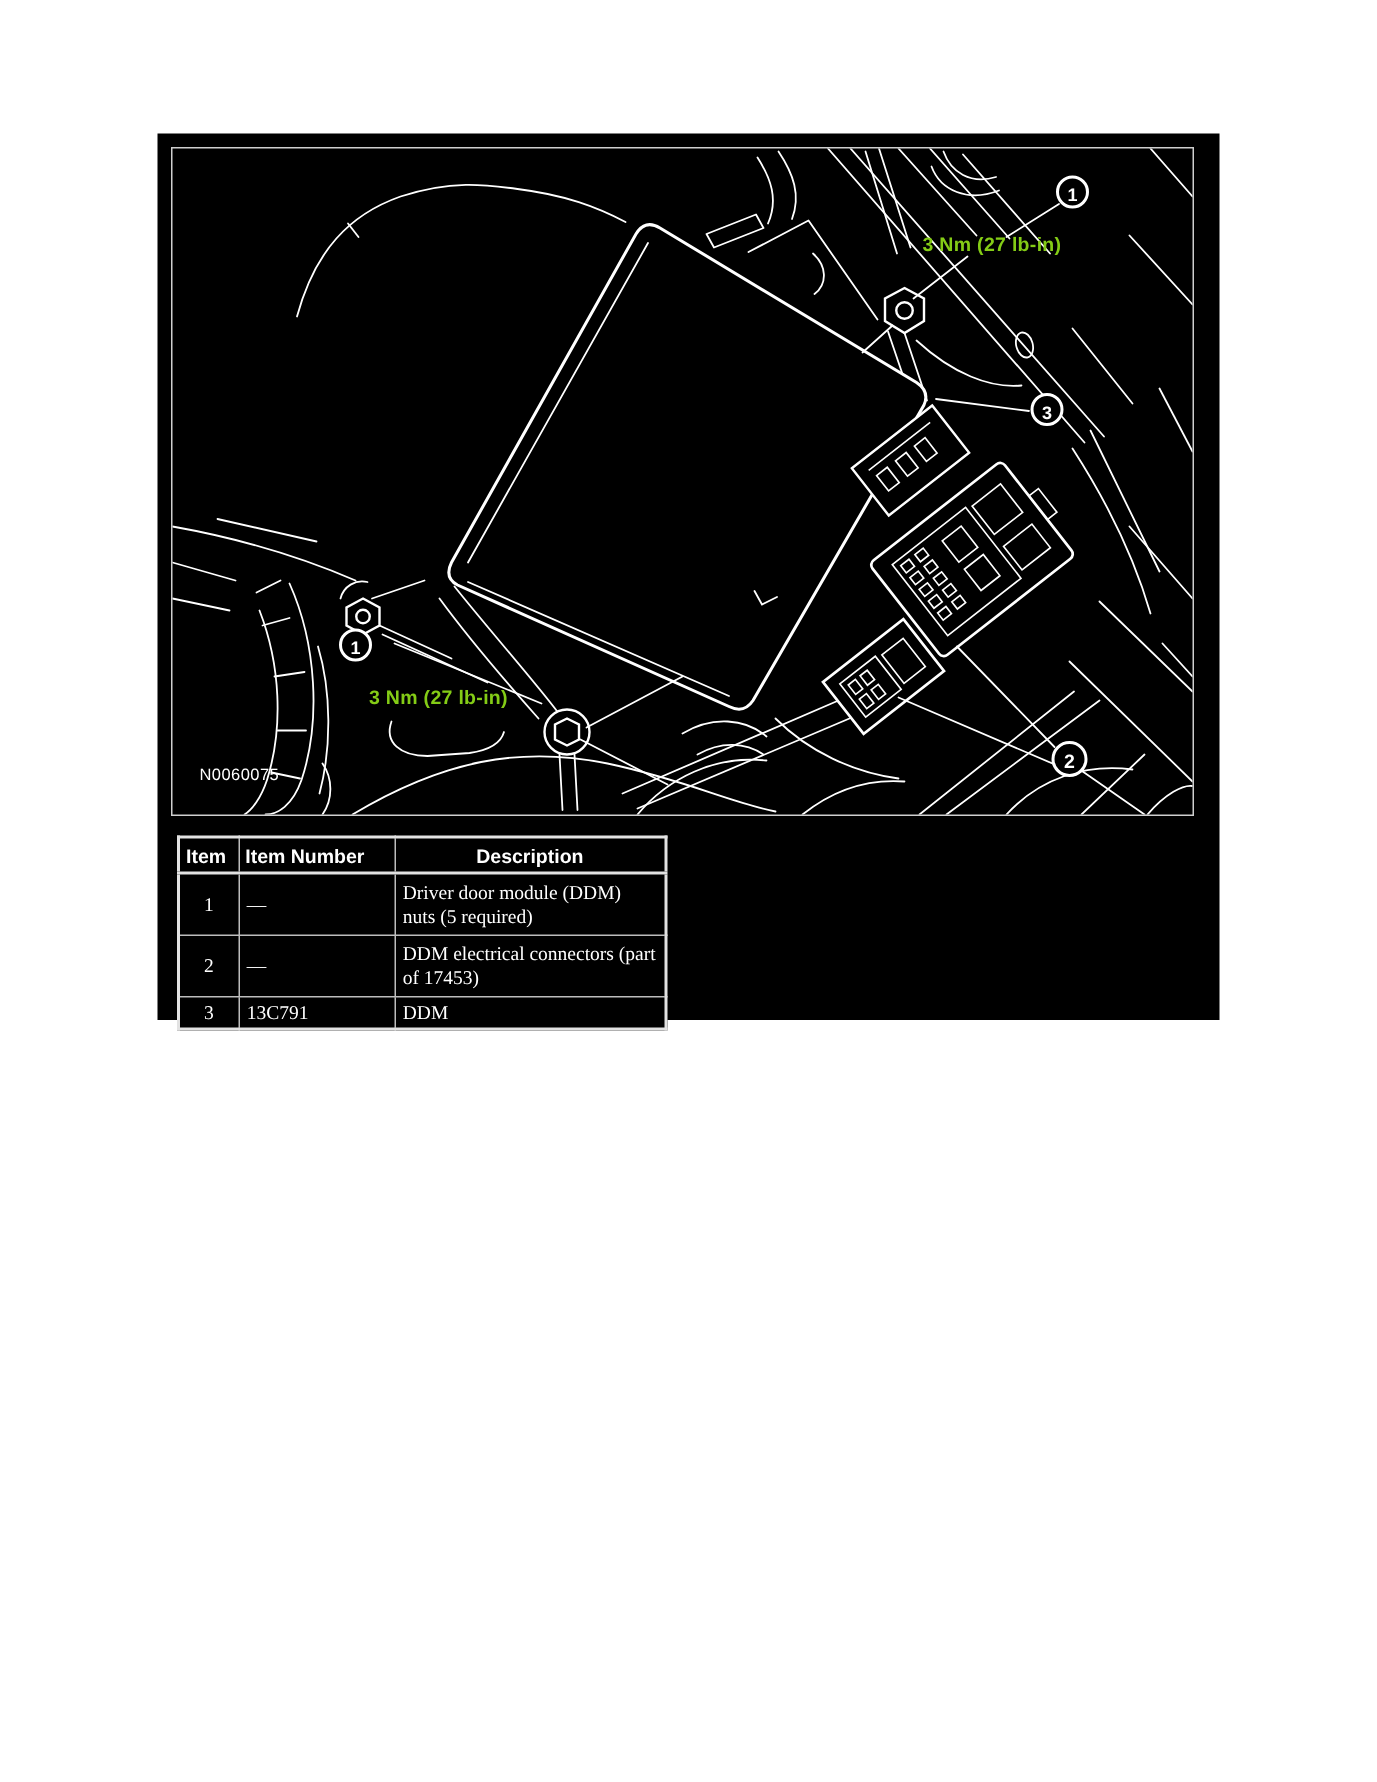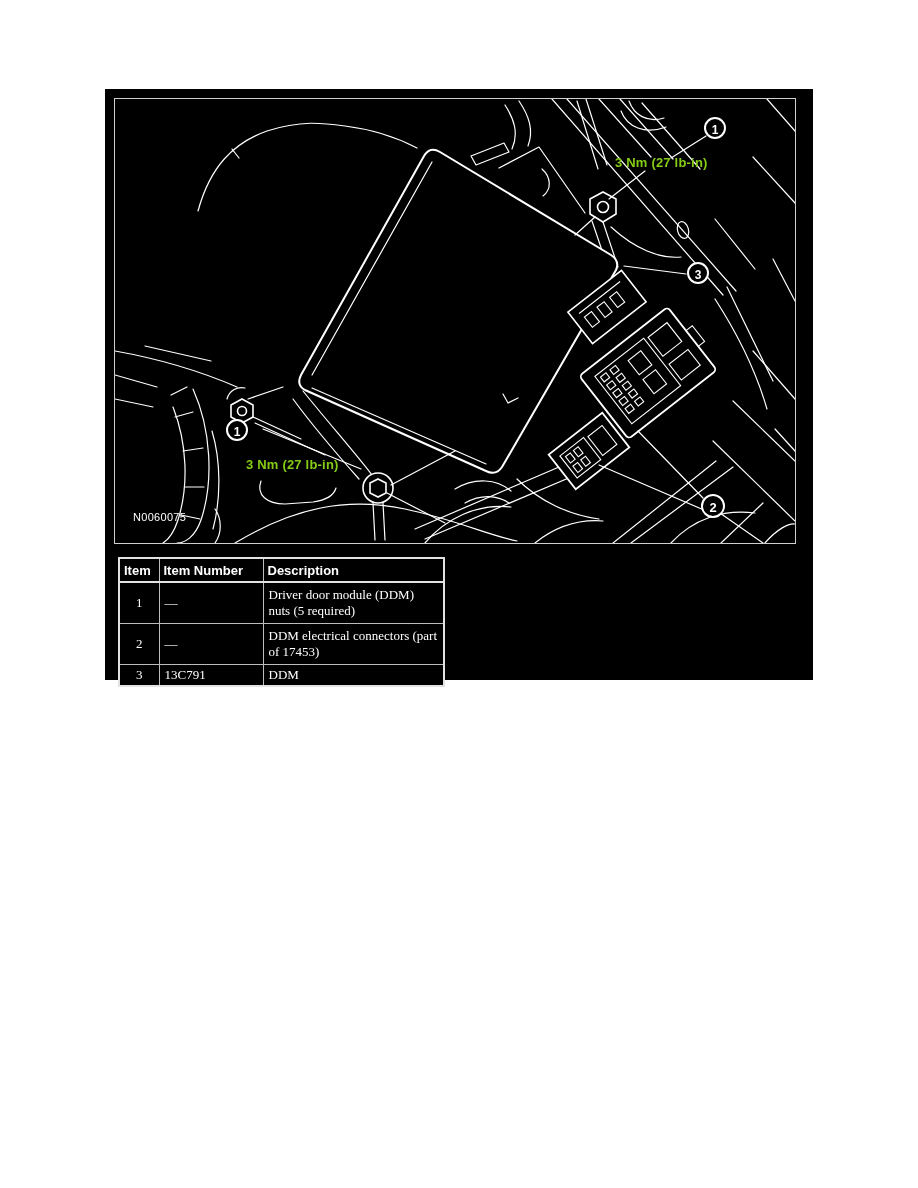--- a/index.html
+++ b/index.html
@@ -33,21 +33,21 @@
     box-sizing:border-box;
   }
   .callout.big{width:24px;height:24px;line-height:24px;font-size:13px;}
   
   .parts-table{
     position:absolute;left:13px;top:468px;width:325px;
     border-collapse:collapse;background:#000;color:#fff;
     border:2px solid #e2e2e2;table-layout:fixed;
   }
   .parts-table th{
-    font:bold 13px "Liberation Sans",sans-serif;text-align:left;
+    font:bold 13px "Liberation Sans",sans-serif;text-align:center;
     border:1px solid #bdbdbd;border-bottom:2px solid #e2e2e2;
     height:20px;padding:1px 4px;
   }
   .parts-table th.c-item,.parts-table th.c-part{text-align:left;}
   .parts-table td{
     font:13px/16px "Liberation Serif",serif;border:1px solid #bdbdbd;
     padding:2px 5px;vertical-align:middle;
   }
   .parts-table td.c-item{text-align:center;}
   .row-tall td{height:36px;}

